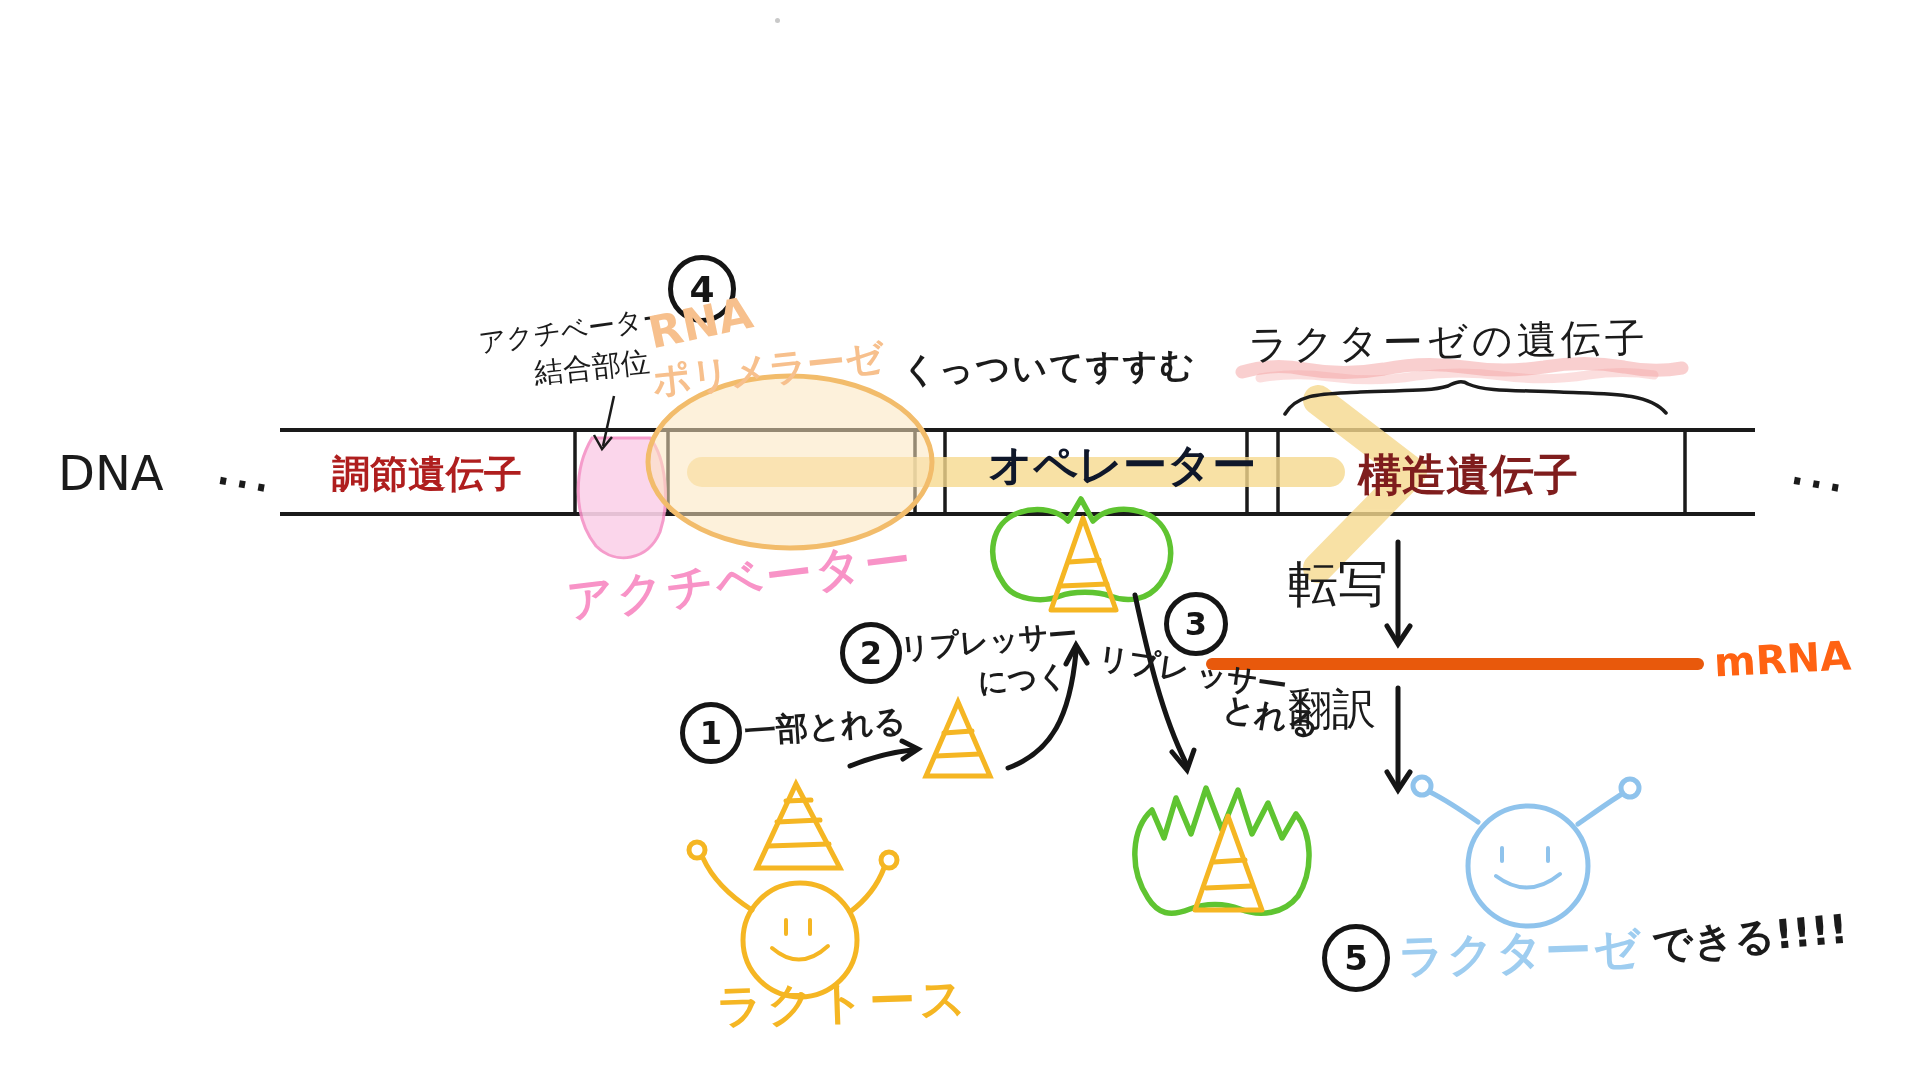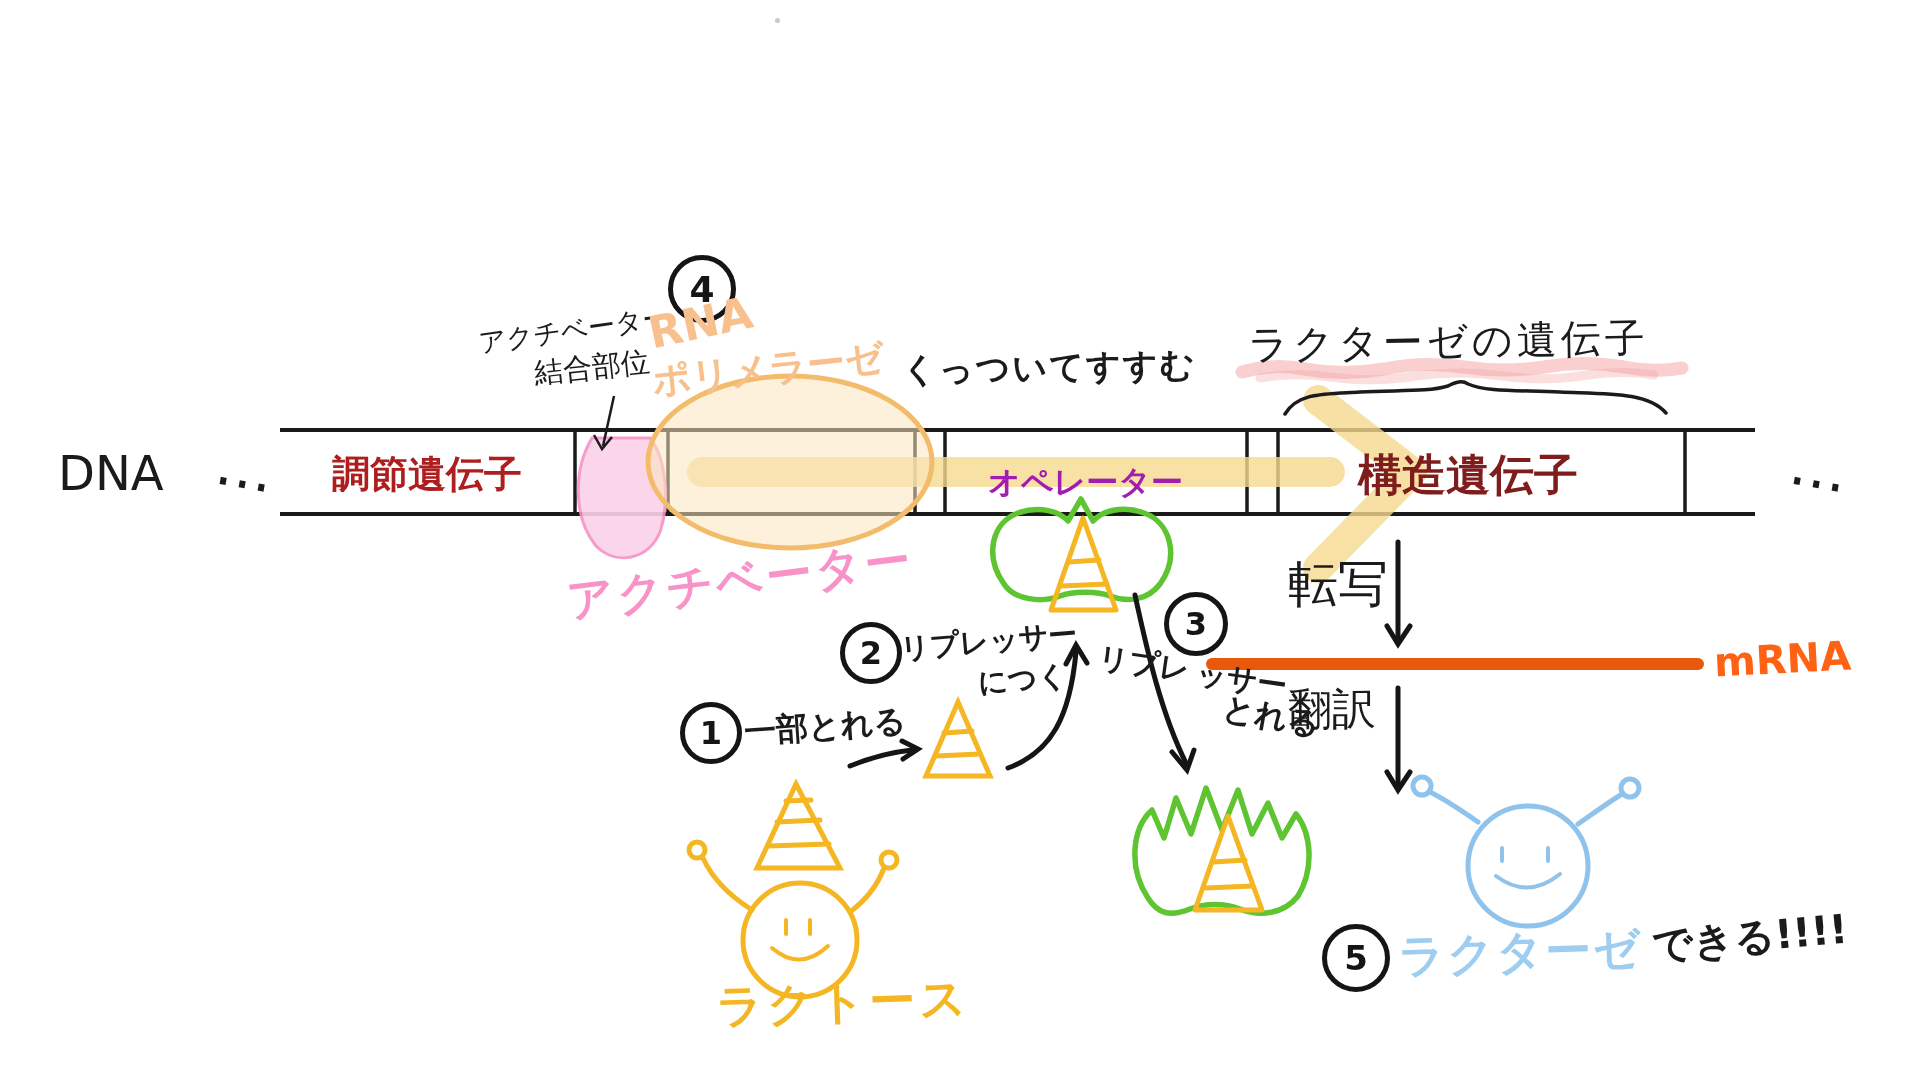--- a/index.html
+++ b/index.html
@@ -136,21 +136,21 @@
       <circle cx="1630" cy="788" r="9"></circle>
     </g>
   </svg>
 
 
   <div class="lbl" style="left:58px;top:442px;font-size:48px;color:#1b1b1b;font-weight:normal;margin-top:6px;">DNA</div>
   <div class="lbl" style="left:216px;top:438px;font-size:58px;color:#1b1b1b;transform:rotate(10deg);font-weight:normal;">…</div>
   <div class="lbl" style="left:1790px;top:438px;font-size:58px;color:#1b1b1b;transform:rotate(10deg);font-weight:normal;">…</div>
 
   <div class="lbl" style="left:332px;top:455px;font-size:38px;color:#AF1E1E;">調節遺伝子</div>
-  <div class="lbl" style="left:988px;top:466px;font-size:32px;color:#a21caf;">オペレーター</div>
+  <div class="lbl" style="left:988px;top:442px;font-size:44px;color:#0f172a;">オペレーター</div>
   <div class="lbl" style="left:1358px;top:452px;font-size:44px;color:#7f1d1d;">構造遺伝子</div>
 
   <div class="circled" style="left:668px;top:255px;width:58px;height:58px;font-size:36px;">4</div>
 
   <div class="lbl" style="left:478px;top:316px;font-size:27px;color:#1b1b1b;transform:rotate(-8deg);font-weight:normal;">アクチベーター</div>
   <div class="lbl" style="left:534px;top:352px;font-size:29px;color:#1b1b1b;transform:rotate(-6deg);font-weight:normal;">結合部位</div>
 
   <div class="lbl" style="left:648px;top:300px;font-size:44px;color:#F7C08D;transform:rotate(-12deg);">RNA</div>
   <div class="lbl" style="left:652px;top:350px;font-size:38px;color:#F7C08D;transform:rotate(-6deg);">ポリメラーゼ</div>
 

